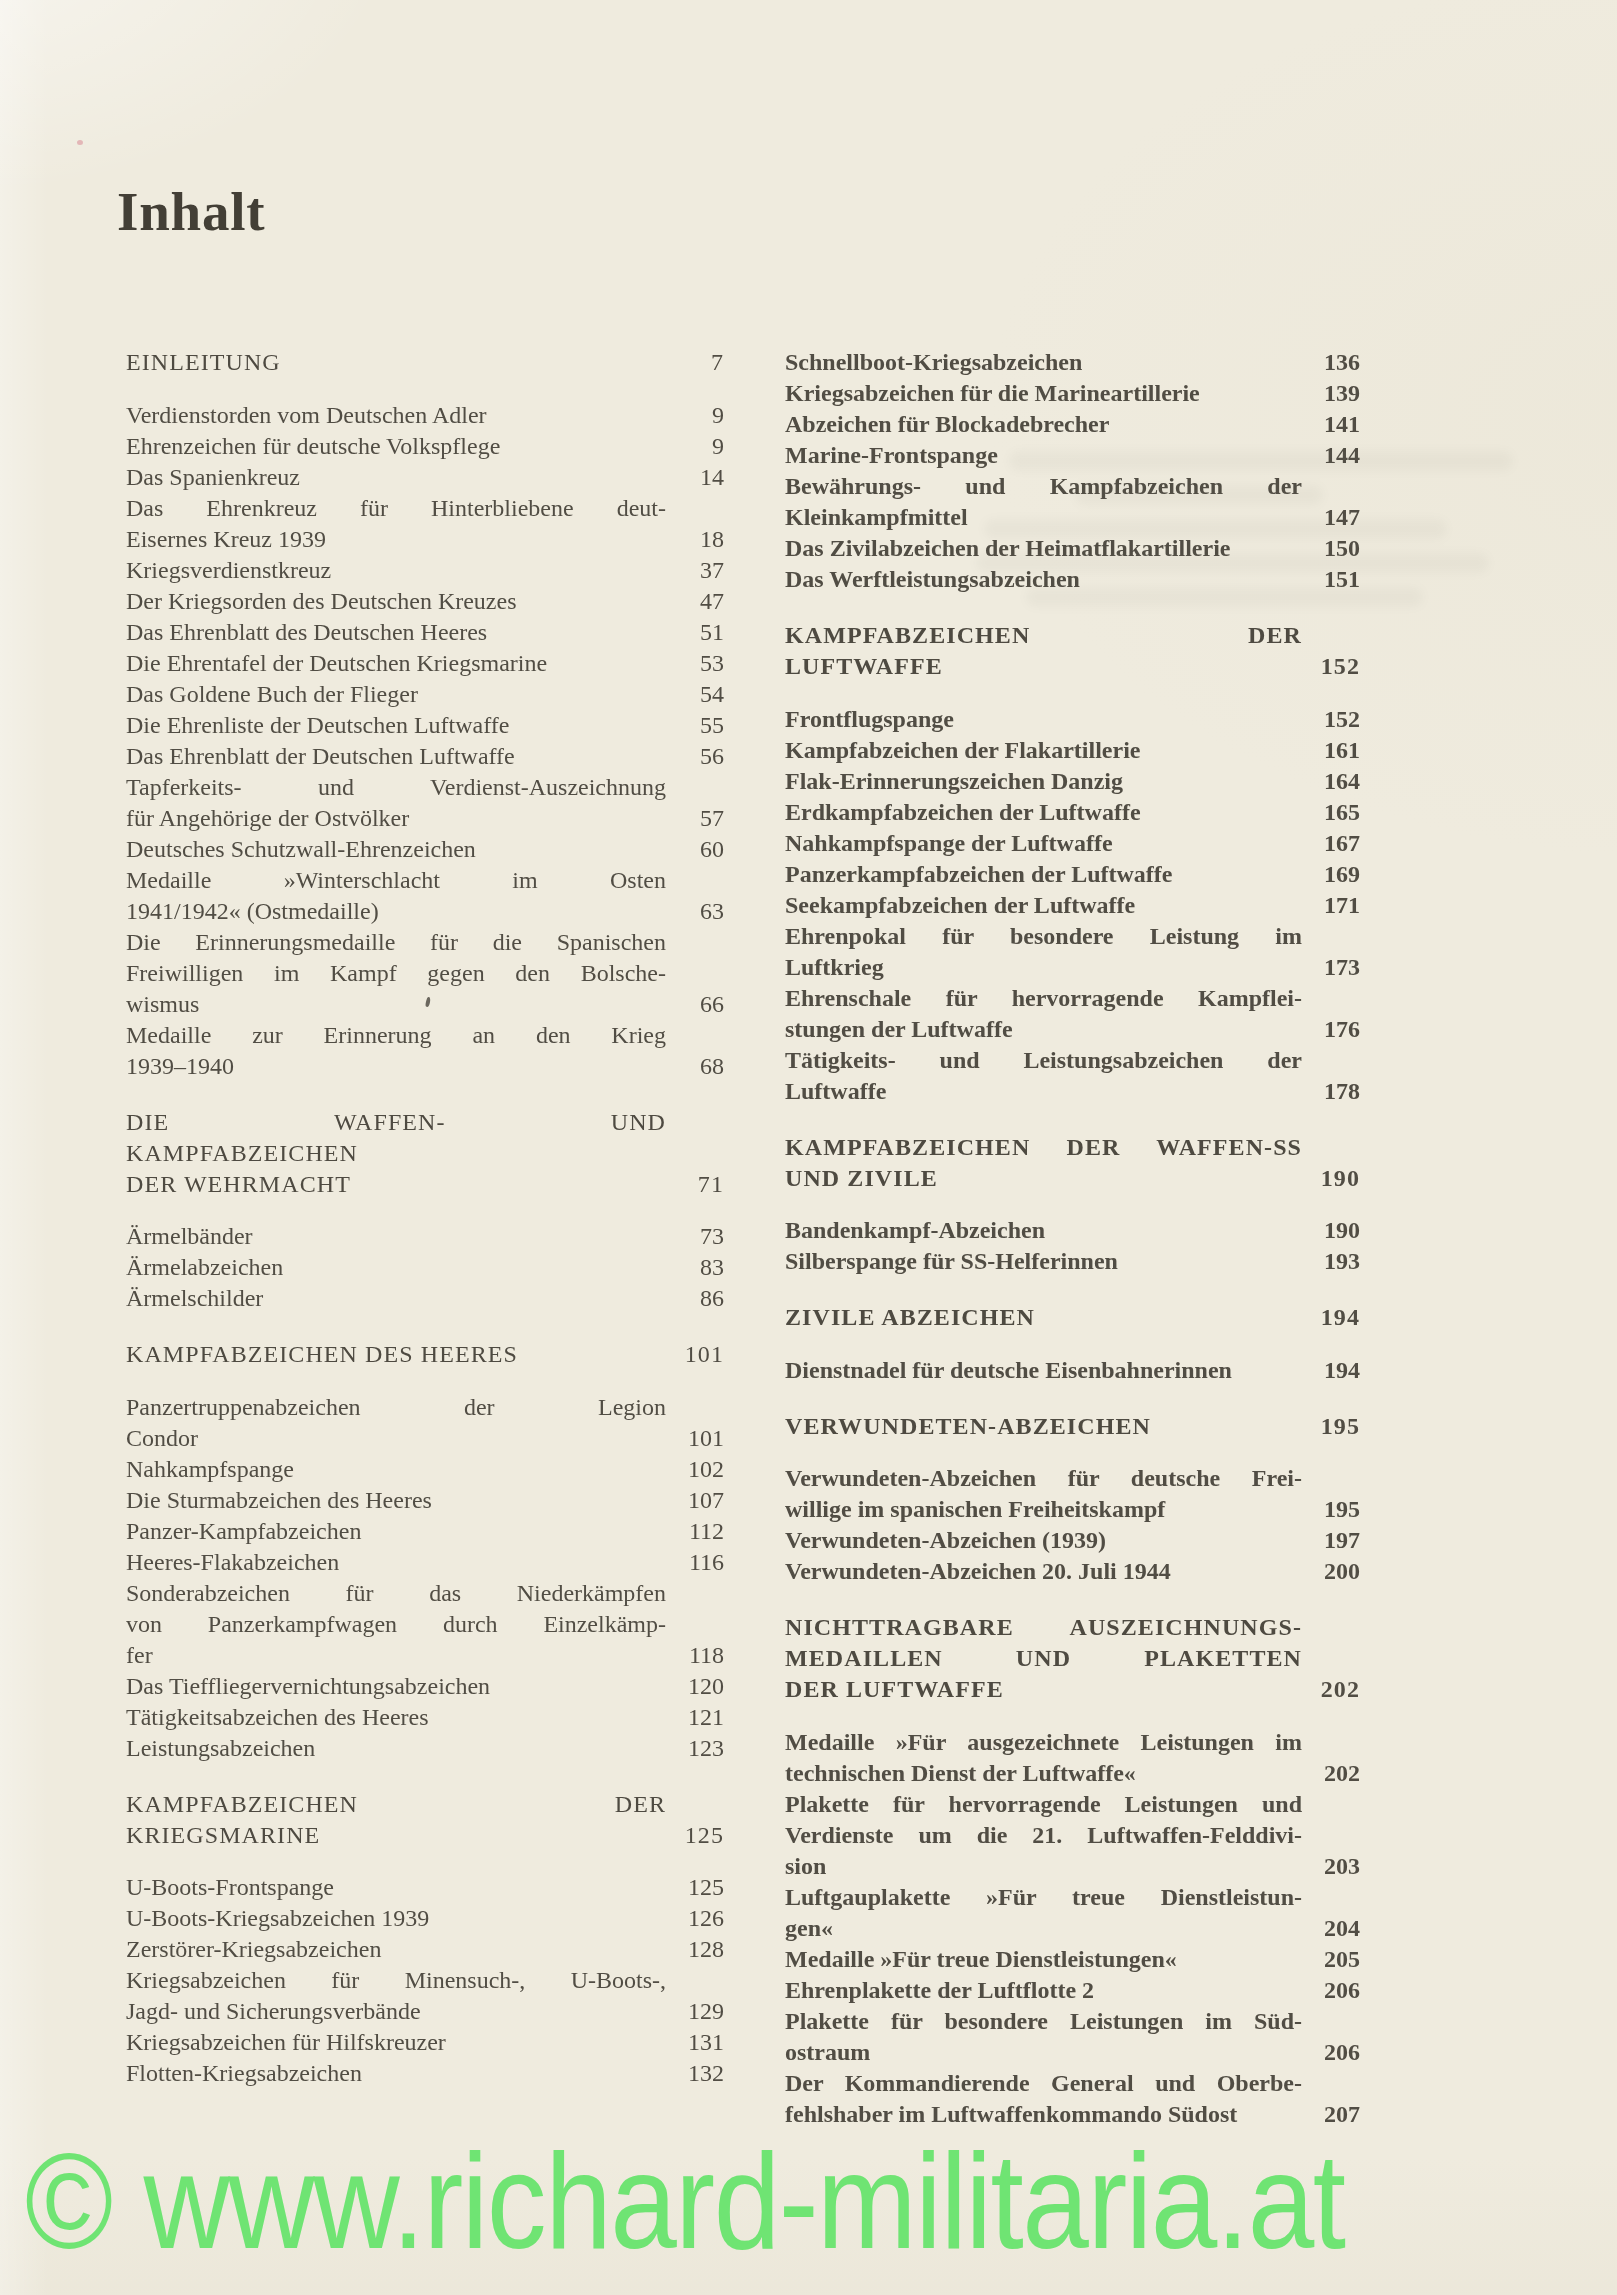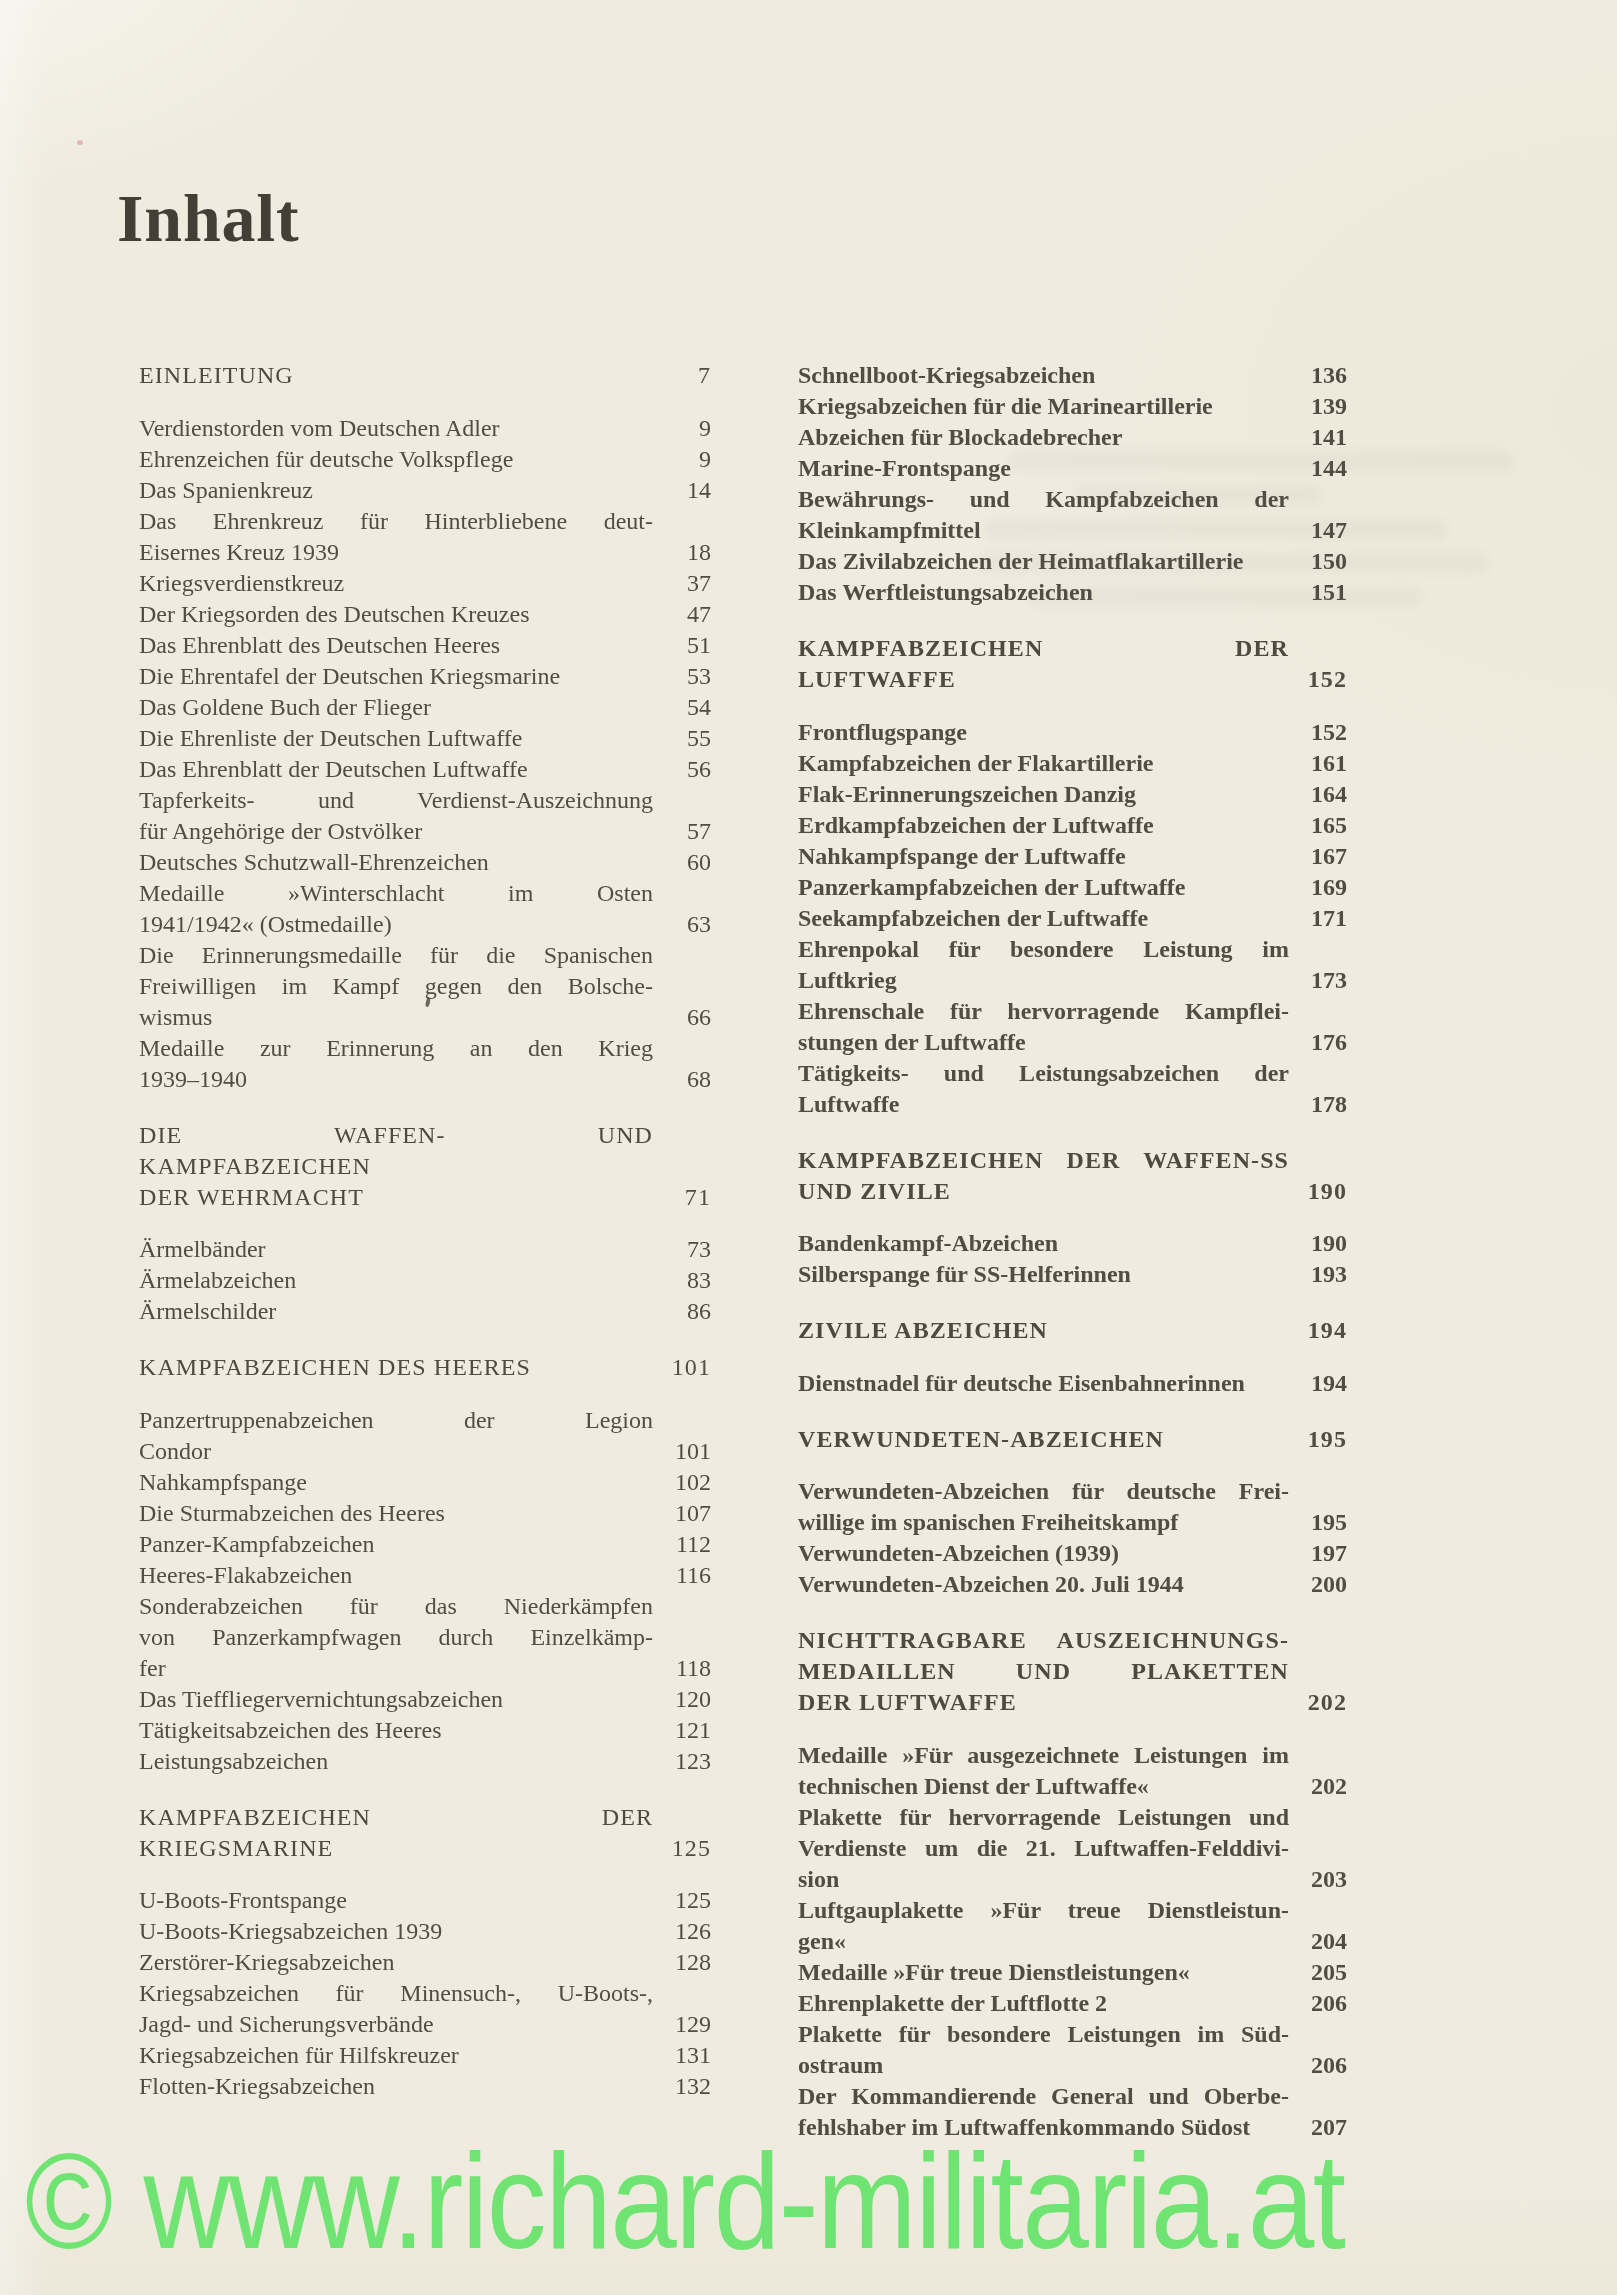--- a/index.html
+++ b/index.html
@@ -19,28 +19,28 @@
       radial-gradient(1158px 744px at 104% 18%, rgba(233,228,212,.45), rgba(233,228,212,0) 60%),
       linear-gradient(0deg, rgba(226,221,205,.25), rgba(226,221,205,0) 6%);
     overflow:hidden;
     font-family:"Liberation Serif", serif;
     color:var(--ink);
   }
   .title{
     position:absolute;left:117px;top:184px;margin:0;
     font-family:"Liberation Serif", serif;
     font-weight:bold;
-    font-size:68px;line-height:1;
+    font-size:55px;line-height:1;
     letter-spacing:0.8px;
     color:#433f36;
   }
   .col{position:absolute;top:343px;font-size:24px;line-height:31px;}
   .col-left{left:122px;width:606px;}
   .col-right{left:781px;width:583px;font-weight:bold;}
-  .section{margin:17px;}
+  .section{margin:4px;}
   .section:not(:first-child){margin-top:25px;}
   .block{margin:0;}
   .block.heading{margin-bottom:21.5px;letter-spacing:.045em;}
   .block.heading .txt{color:#4e4a41;}
   .line{min-height:31px;}
   .line.fill{
     text-align:justify;
     text-align-last:justify;
     padding-right:58px;
   }

